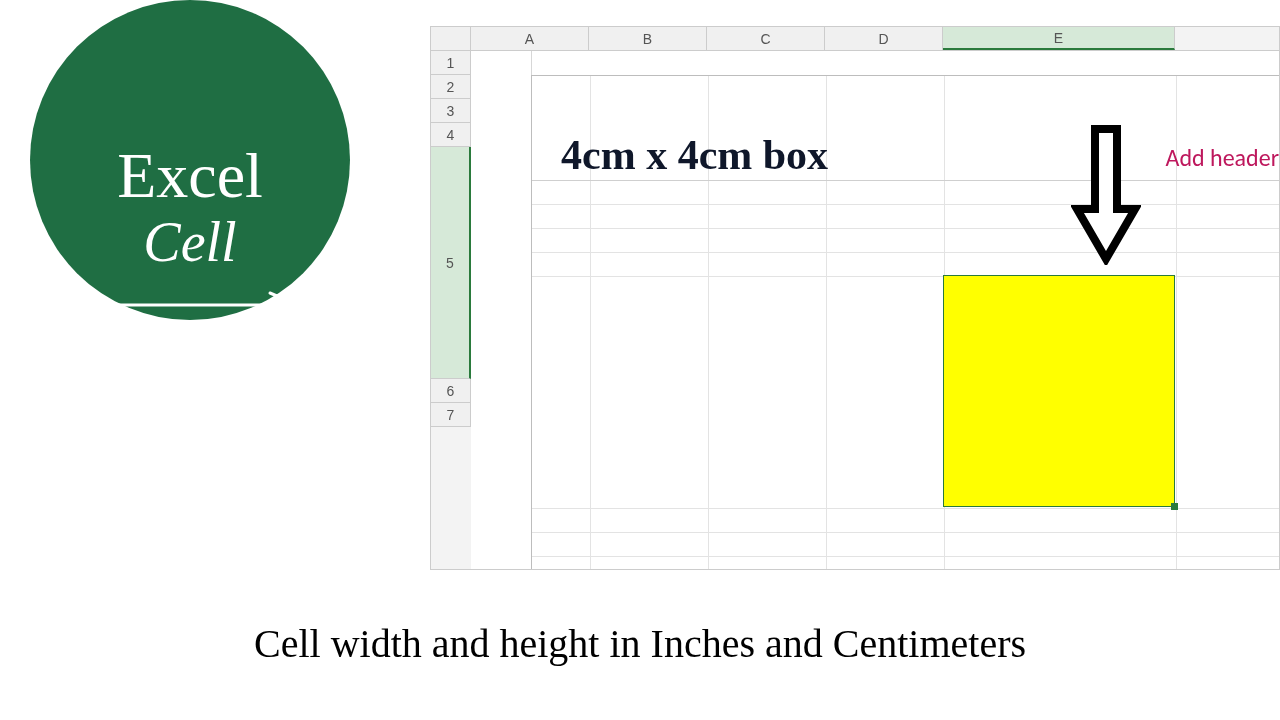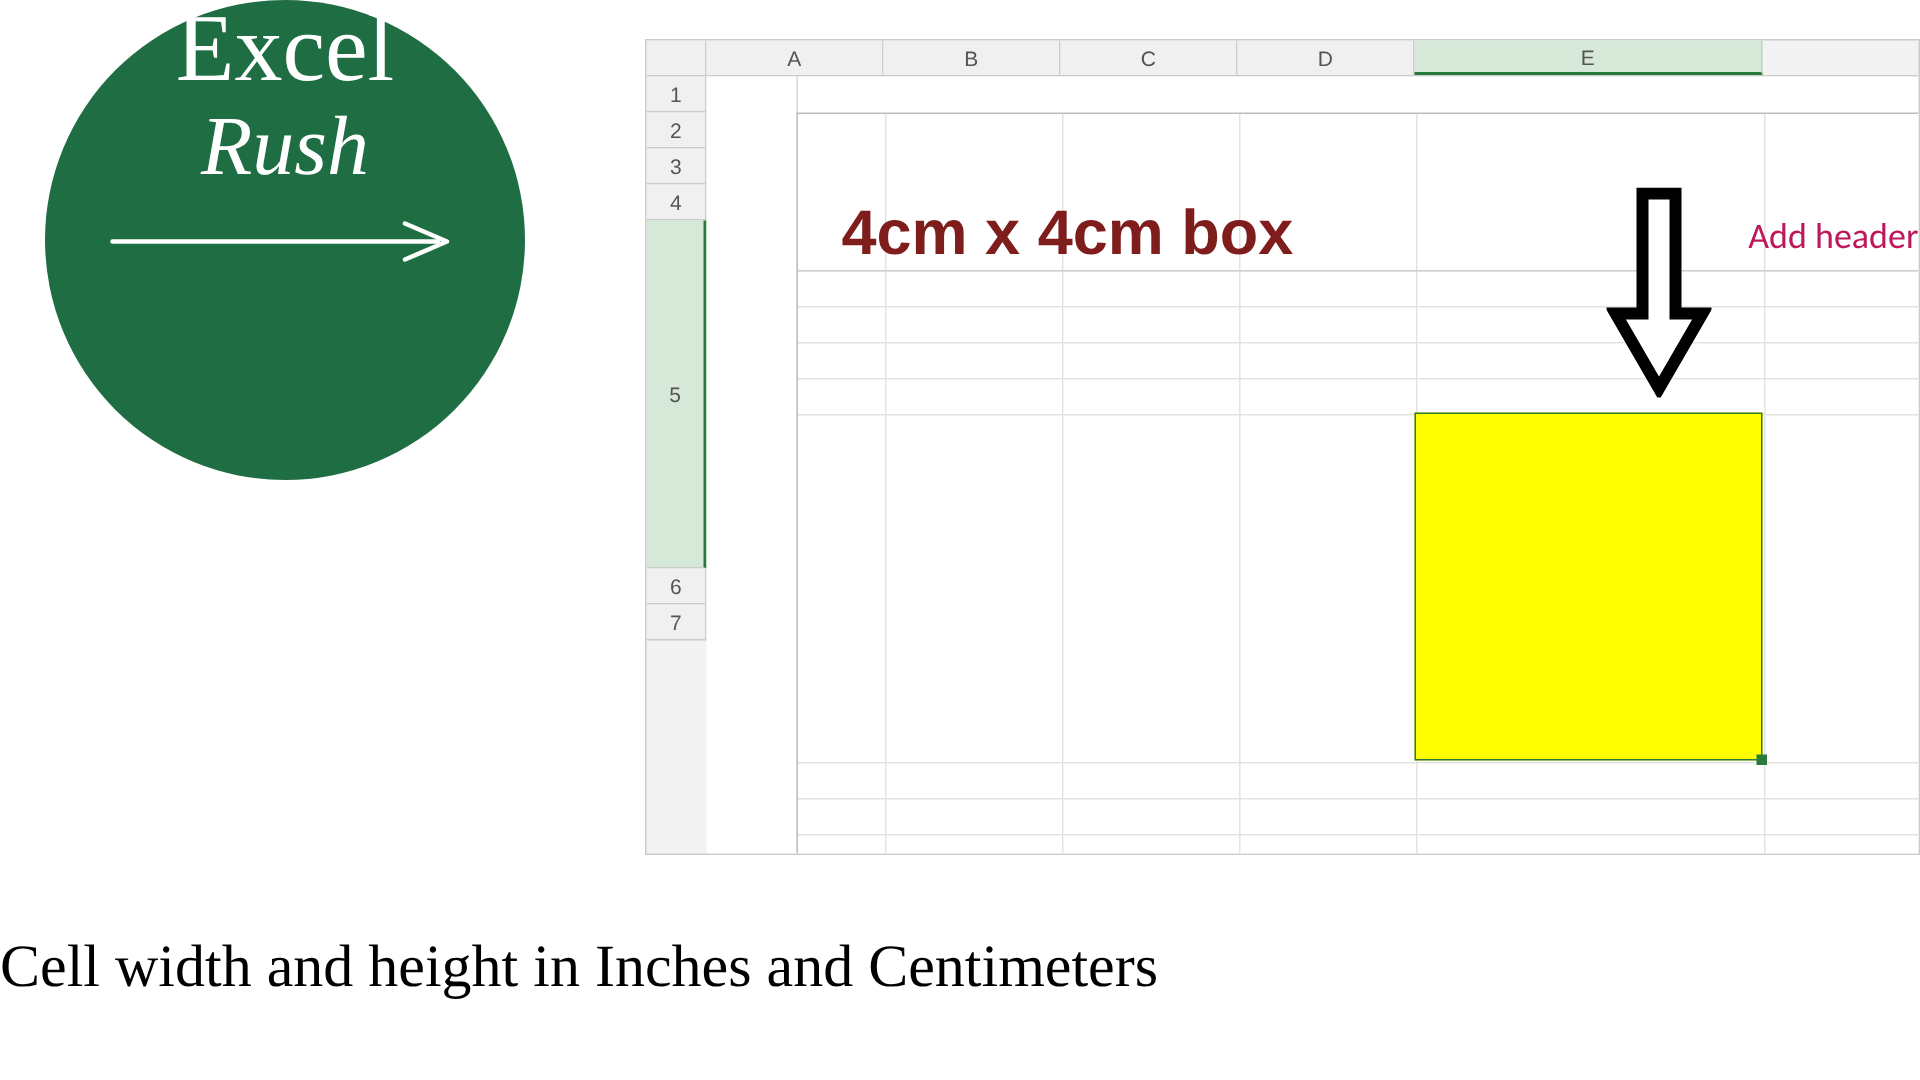--- a/index.html
+++ b/index.html
@@ -1,53 +1,53 @@
 <!DOCTYPE html>
 <html><head>
 <meta charset="utf-8">
 <style>
   html,body{margin:0;padding:0;width:1280px;height:720px;background:#fff;font-family:Arial,Helvetica,sans-serif;overflow:hidden}
   *{box-sizing:border-box}
 
   
-  .logo{position:absolute;left:30px;top:0;width:320px;height:320px;border-radius:50%;background:#1f6e43;color:#fff;display:flex;flex-direction:column;align-items:center;justify-content:flex-start}
+  .logo{position:absolute;left:30px;top:0;width:320px;height:320px;border-radius:50%;background:#1f6e43;color:#fff;display:flex;flex-direction:column;align-items:center;justify-content:flex-end}
   .logo .line1{font-family:Georgia,'Times New Roman',serif;font-size:64px;line-height:1}
   .logo .line2{font-family:Georgia,'Times New Roman',serif;font-style:italic;font-size:56px;font-weight:300;line-height:1;margin-top:6px}
   .logo .arrow{margin-top:20px}
   .logo .arrow svg{width:240px;height:30px;display:block}
 
   
-  .caption{position:absolute;left:0;right:0;top:620px;font-family:'Comic Sans MS','Segoe Script',cursive;font-size:40px;color:#000}
+  .caption{position:absolute;left:0;right:0;top:620px;text-align:center;font-family:'Comic Sans MS','Segoe Script',cursive;font-size:40px;color:#000}
 
   
   .shot{position:absolute;left:430px;top:26px;width:850px;height:544px;background:#f3f3f3;border:1px solid #ccc;overflow:hidden}
   .corner{position:absolute;left:0;top:0;width:40px;height:24px;background:#f0f0f0;border-right:1px solid #ccc;border-bottom:1px solid #ccc}
   .col-strip{position:absolute;left:40px;top:0;right:0;height:24px;display:flex;border-bottom:1px solid #ccc}
   .col-head{border-right:1px solid #ccc;background:#f0f0f0;color:#555;font-size:14px;display:flex;align-items:center;justify-content:center;cursor:pointer}
   .col-head.sel{background:#d6e9d8;border-bottom:2px solid #2a7a3c}
   .row-strip{position:absolute;left:0;top:24px;width:40px;display:flex;flex-direction:column}
   .row-head{border-bottom:1px solid #ccc;border-right:1px solid #ccc;background:#f0f0f0;color:#555;font-size:14px;display:flex;align-items:center;justify-content:center;cursor:pointer}
   .row-head.sel{background:#d6e9d8;border-right:2px solid #2a7a3c}
   .sheet{position:absolute;left:40px;top:24px;right:0;bottom:0;background:#fff}
   .page{position:absolute;left:60px;top:24px;right:0;bottom:0;background:#fff;border-left:1px solid #bdbdbd;border-top:1px solid #bdbdbd}
   .header-ph{position:absolute;right:0;top:92px;color:#be185d;font-size:24px;font-family:Calibri,Arial,sans-serif;cursor:pointer}
   .grid-line-v{position:absolute;top:0;bottom:0;width:0;border-left:1px solid #e3e3e3}
   .grid-line-h{position:absolute;left:0;right:0;height:0;border-top:1px solid #e3e3e3}
   .cell-yellow{position:absolute;background:#ffff00;border:1px solid #2a7a3c}
   .cell-yellow .handle{position:absolute;right:-4px;bottom:-4px;width:7px;height:7px;background:#2a7a3c}
-  .overlay-text{position:absolute;font-family:Liberation Sans, sans-serif;font-weight:bold;font-size:42px;color:#7f1d1d;white-space:nowrap}
+  .overlay-text{position:absolute;font-family:Liberation Serif, serif;font-weight:bold;font-size:42px;color:#0f172a;white-space:nowrap}
   .down-arrow{position:absolute}
   .down-arrow svg{display:block}
 </style>
 </head>
 <body>
 
 <div class="logo">
   <div class="line1">Excel</div>
-  <div class="line2">Rush</div>
+  <div class="line2">Cell</div>
   <div class="arrow">
     <svg viewBox="0 0 240 30">
       <line x1="5" y1="15" x2="222" y2="15" stroke="#fff" stroke-width="3" stroke-linecap="round"></line>
       <polyline points="200,3 228,15 200,27" fill="none" stroke="#fff" stroke-width="3" stroke-linecap="round" stroke-linejoin="round"></polyline>
     </svg>
   </div>
 </div>
 
 <div class="caption">Cell width and height in Inches and Centimeters</div>
 

